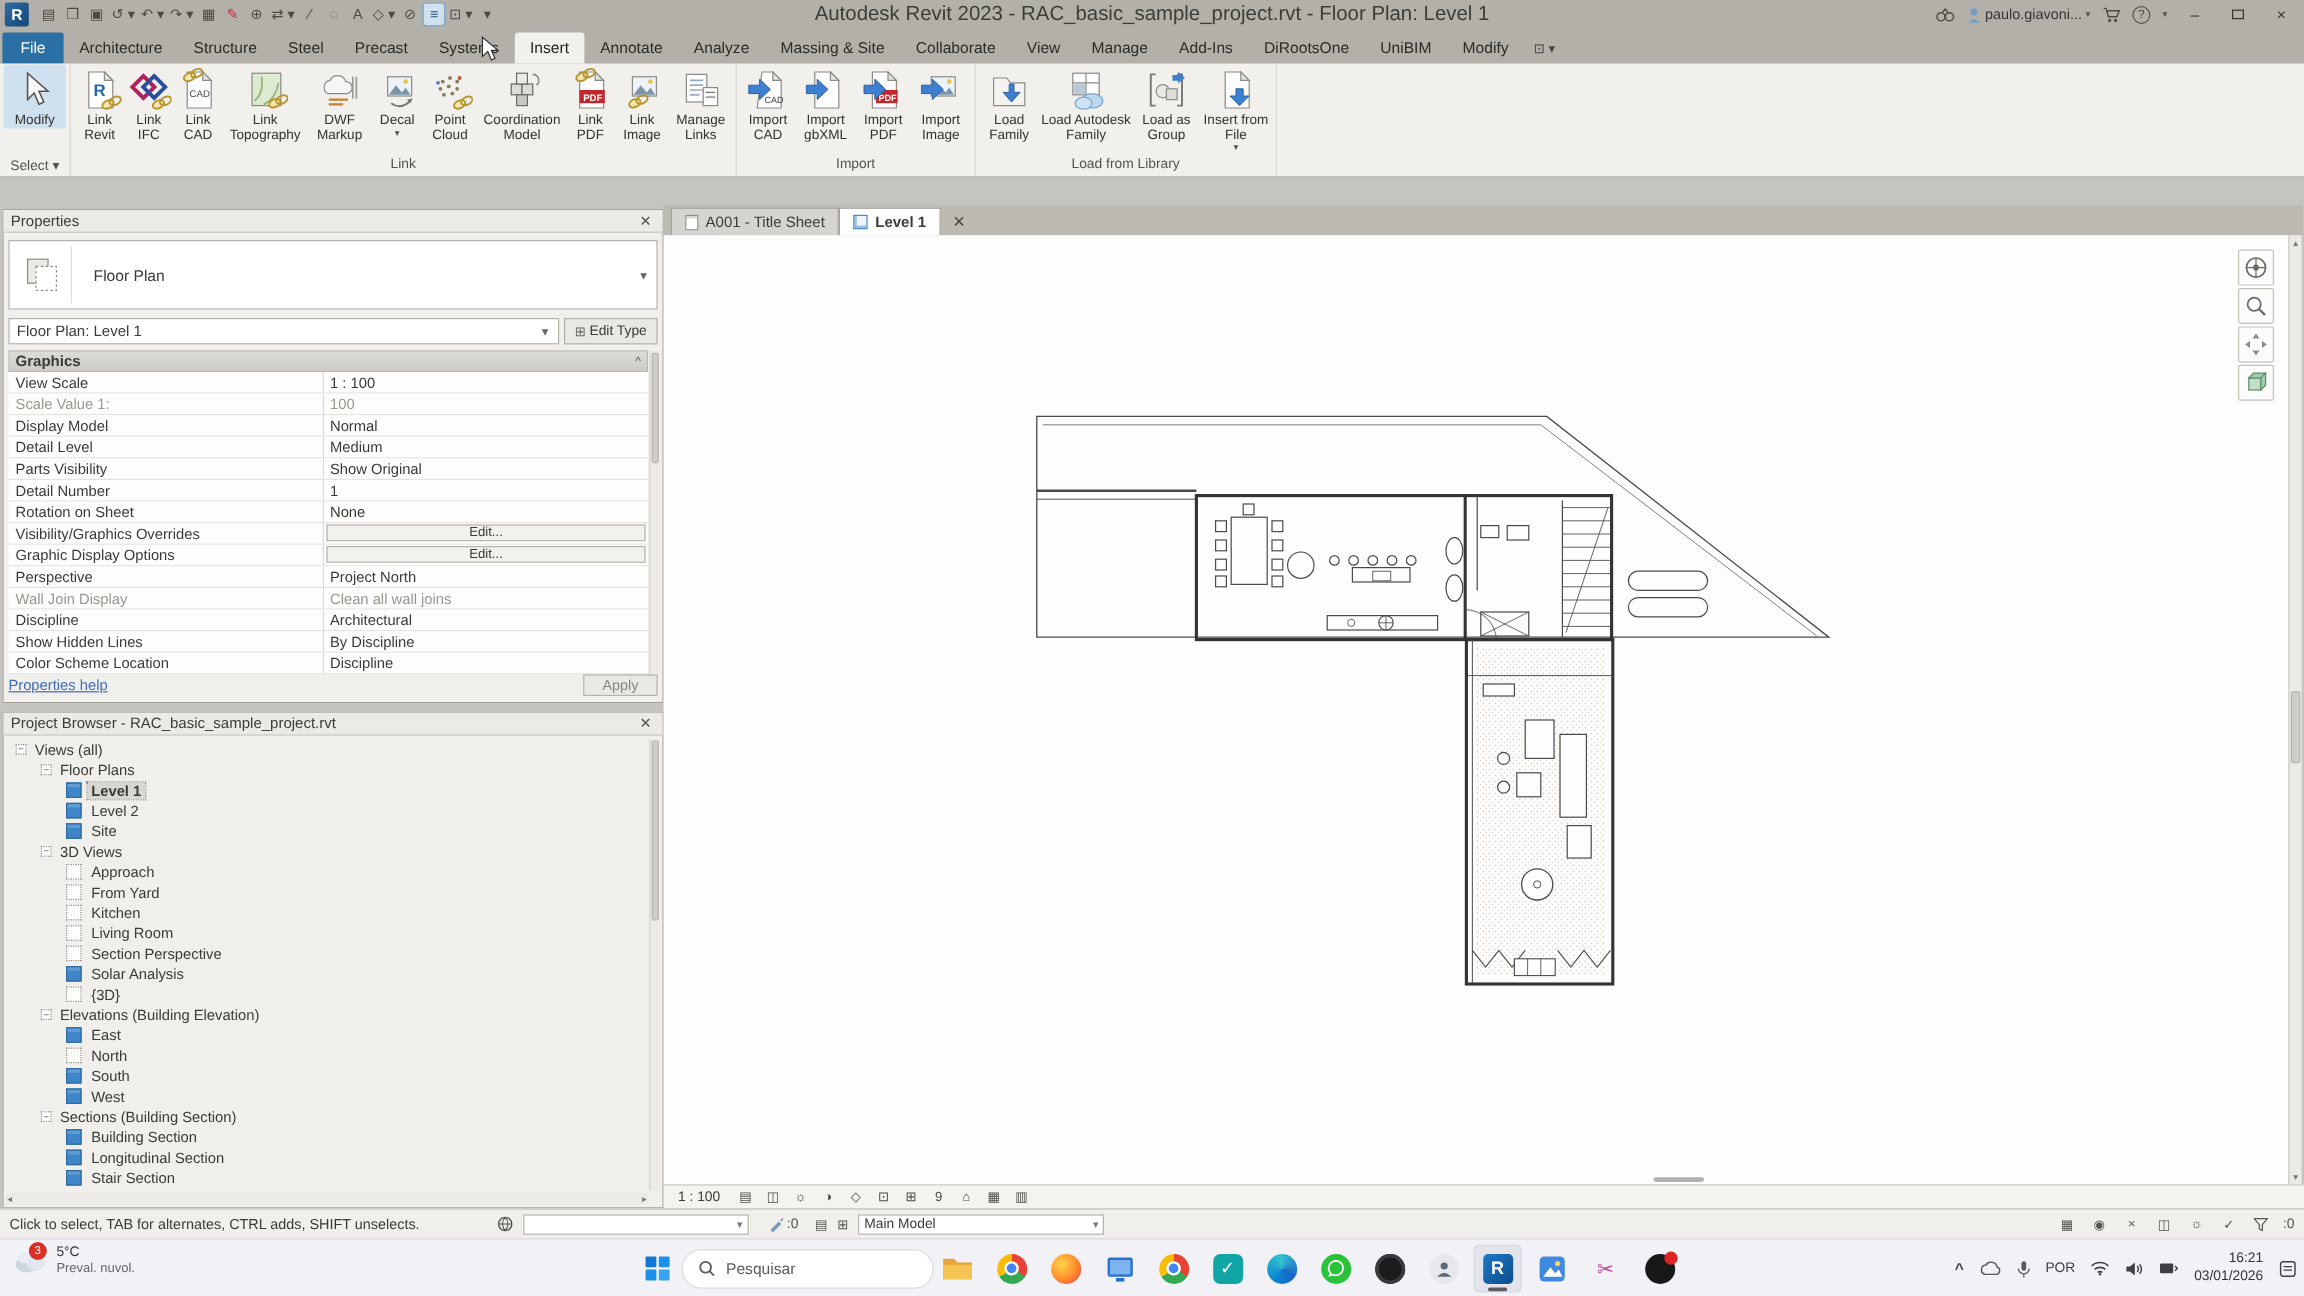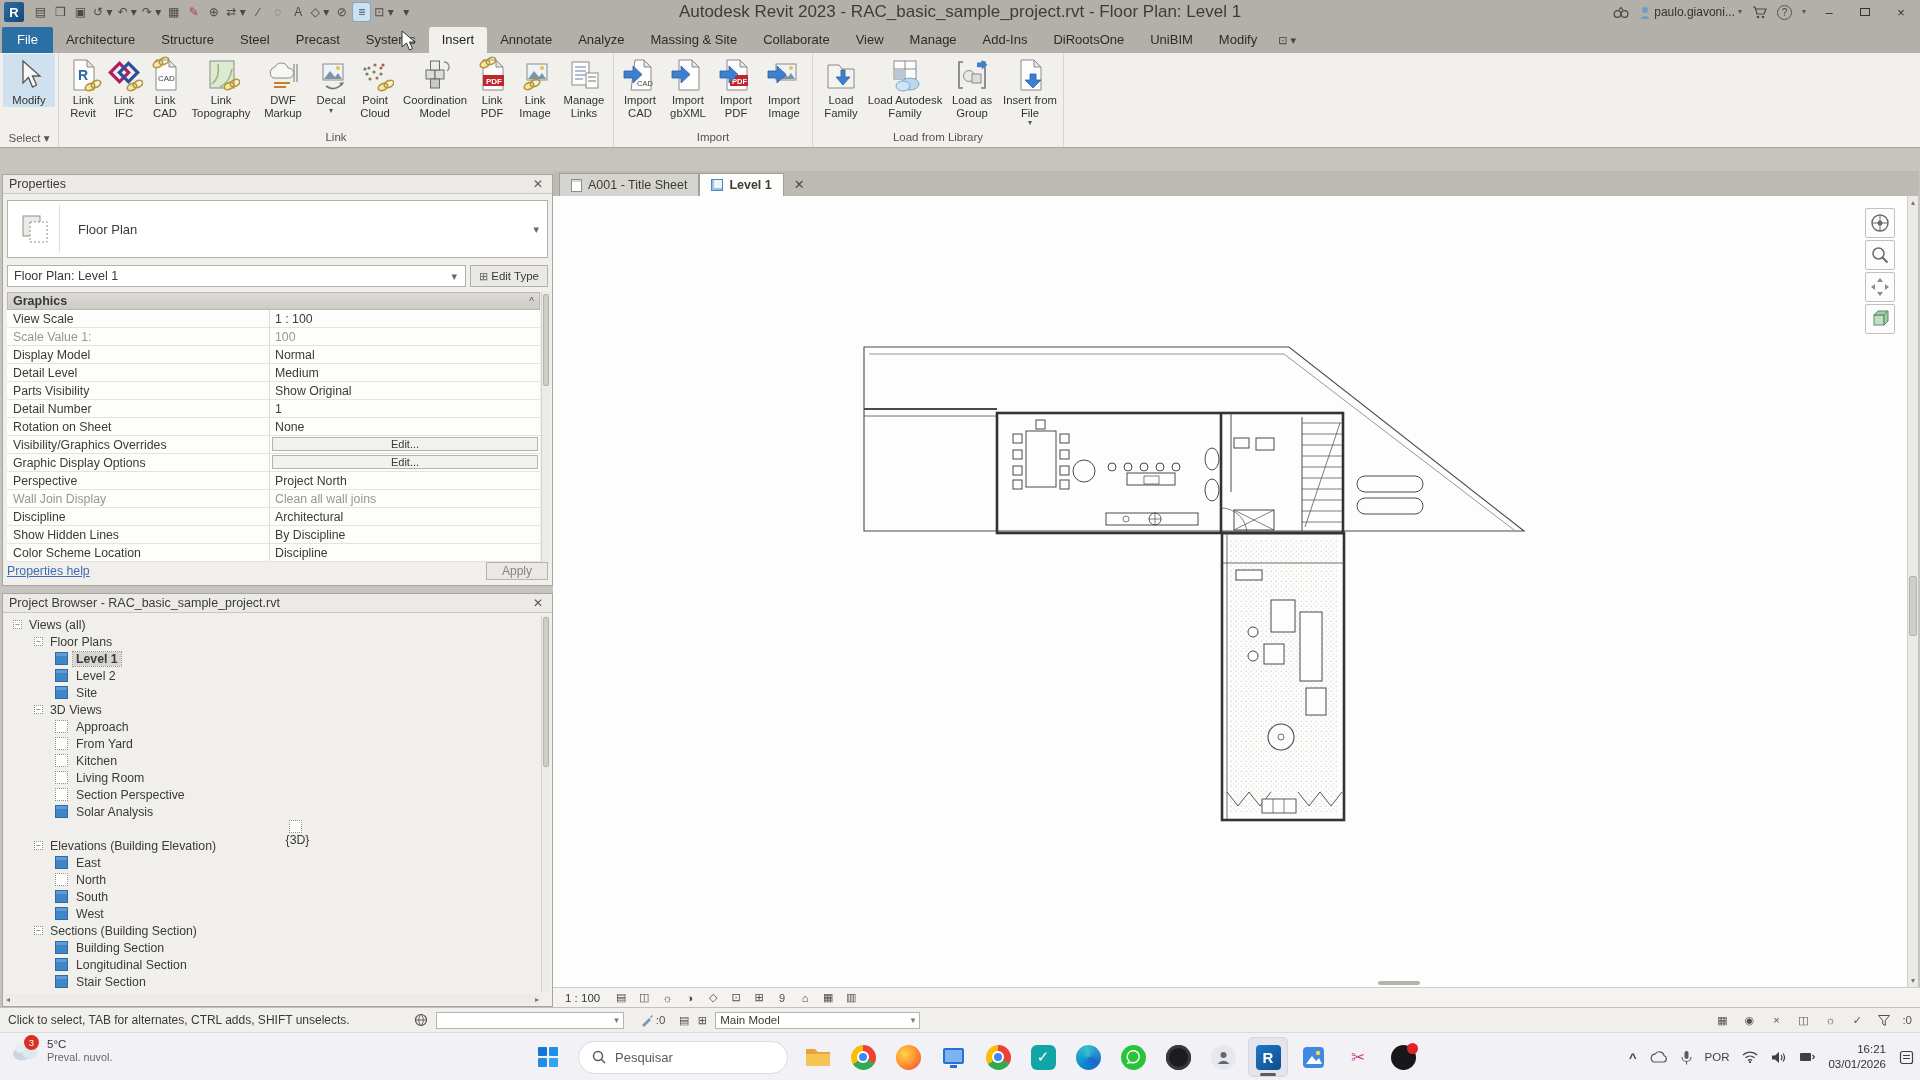--- a/index.html
+++ b/index.html
@@ -97,21 +97,21 @@
   .status-hint { margin-left:8px; font-size:12px; color:#3a3a36; }
   .sb-chip { height:17px; min-width:18px; display:flex; align-items:center; justify-content:center; font-size:11px; color:#55534e; }
   .sb-box { height:17px; background:#fff; border:1px solid #b5b3ad; display:flex; align-items:center; font-size:11.5px; color:#3a3a36; padding:0 4px; }
   .sb-box .cc { margin-left:auto; font-size:9px; color:#777; }
 
   
   .taskbar { position:absolute; left:0; top:1032px; width:1920px; height:48px; background:#f2f2f6; border-top:1px solid #d9d9de; }
   .weather { position:absolute; left:10px; top:4px; display:flex; align-items:center; gap:7px; }
   .wbadge { position:absolute; left:14px; top:-3px; width:15px; height:15px; border-radius:50%; background:#d93025; color:#fff; font-size:9.5px; display:flex; align-items:center; justify-content:center; z-index:2; }
   .wtxt { display:flex; flex-direction:column; font-size:11.5px; color:#444; line-height:1.25; }
-  .tb-center { position:absolute; left:528px; top:0; height:48px; display:flex; align-items:center; gap:10px; }
+  .tb-center { position:absolute; left:528px; top:0; height:48px; display:flex; align-items:center; gap:0; }
   .searchpill { width:210px; height:33px; border-radius:17px; background:#fff; border:1px solid #dadae0; display:flex; align-items:center; gap:9px; padding:0 13px; color:#5a5a60; font-size:13px; }
   .appicon { width:40px; height:40px; border-radius:5px; display:flex; align-items:center; justify-content:center; position:relative; }
   .appicon.active { background:#e4e4ec; box-shadow:inset 0 0 0 1px #d6d6de; }
   .appicon.active::after { content:""; position:absolute; bottom:1px; left:12px; width:16px; height:3px; border-radius:2px; background:#5b5b66; }
   .tray { position:absolute; right:6px; top:0; height:48px; display:flex; align-items:center; gap:13px; }
   .tray .tri { font-size:13px; color:#3f3f44; display:flex; align-items:center; }
   .clockblk { text-align:right; font-size:11.5px; color:#333; line-height:1.3; }
 </style>
 </head>
 <body>
@@ -580,21 +580,21 @@
           <span class="tlabel">Living Room</span>
         </div>
         <div class="trow" style="padding-left: 50px;">
           <span class="ticon white"></span>
           <span class="tlabel">Section Perspective</span>
         </div>
         <div class="trow" style="padding-left: 50px;">
           <span class="ticon plan"></span>
           <span class="tlabel">Solar Analysis</span>
         </div>
-        <div class="trow" style="padding-left: 50px; flex-direction: column;">
+        <div class="trow" style="padding-left: 50px;">
           <span class="ticon white"></span>
           <span class="tlabel">{3D}</span>
         </div>
         <div class="trow" style="padding-left: 29px;">
           <span class="texp">−</span>
           <span class="tlabel">Elevations (Building Elevation)</span>
         </div>
         <div class="trow" style="padding-left: 50px;">
           <span class="ticon plan"></span>
           <span class="tlabel">East</span>

